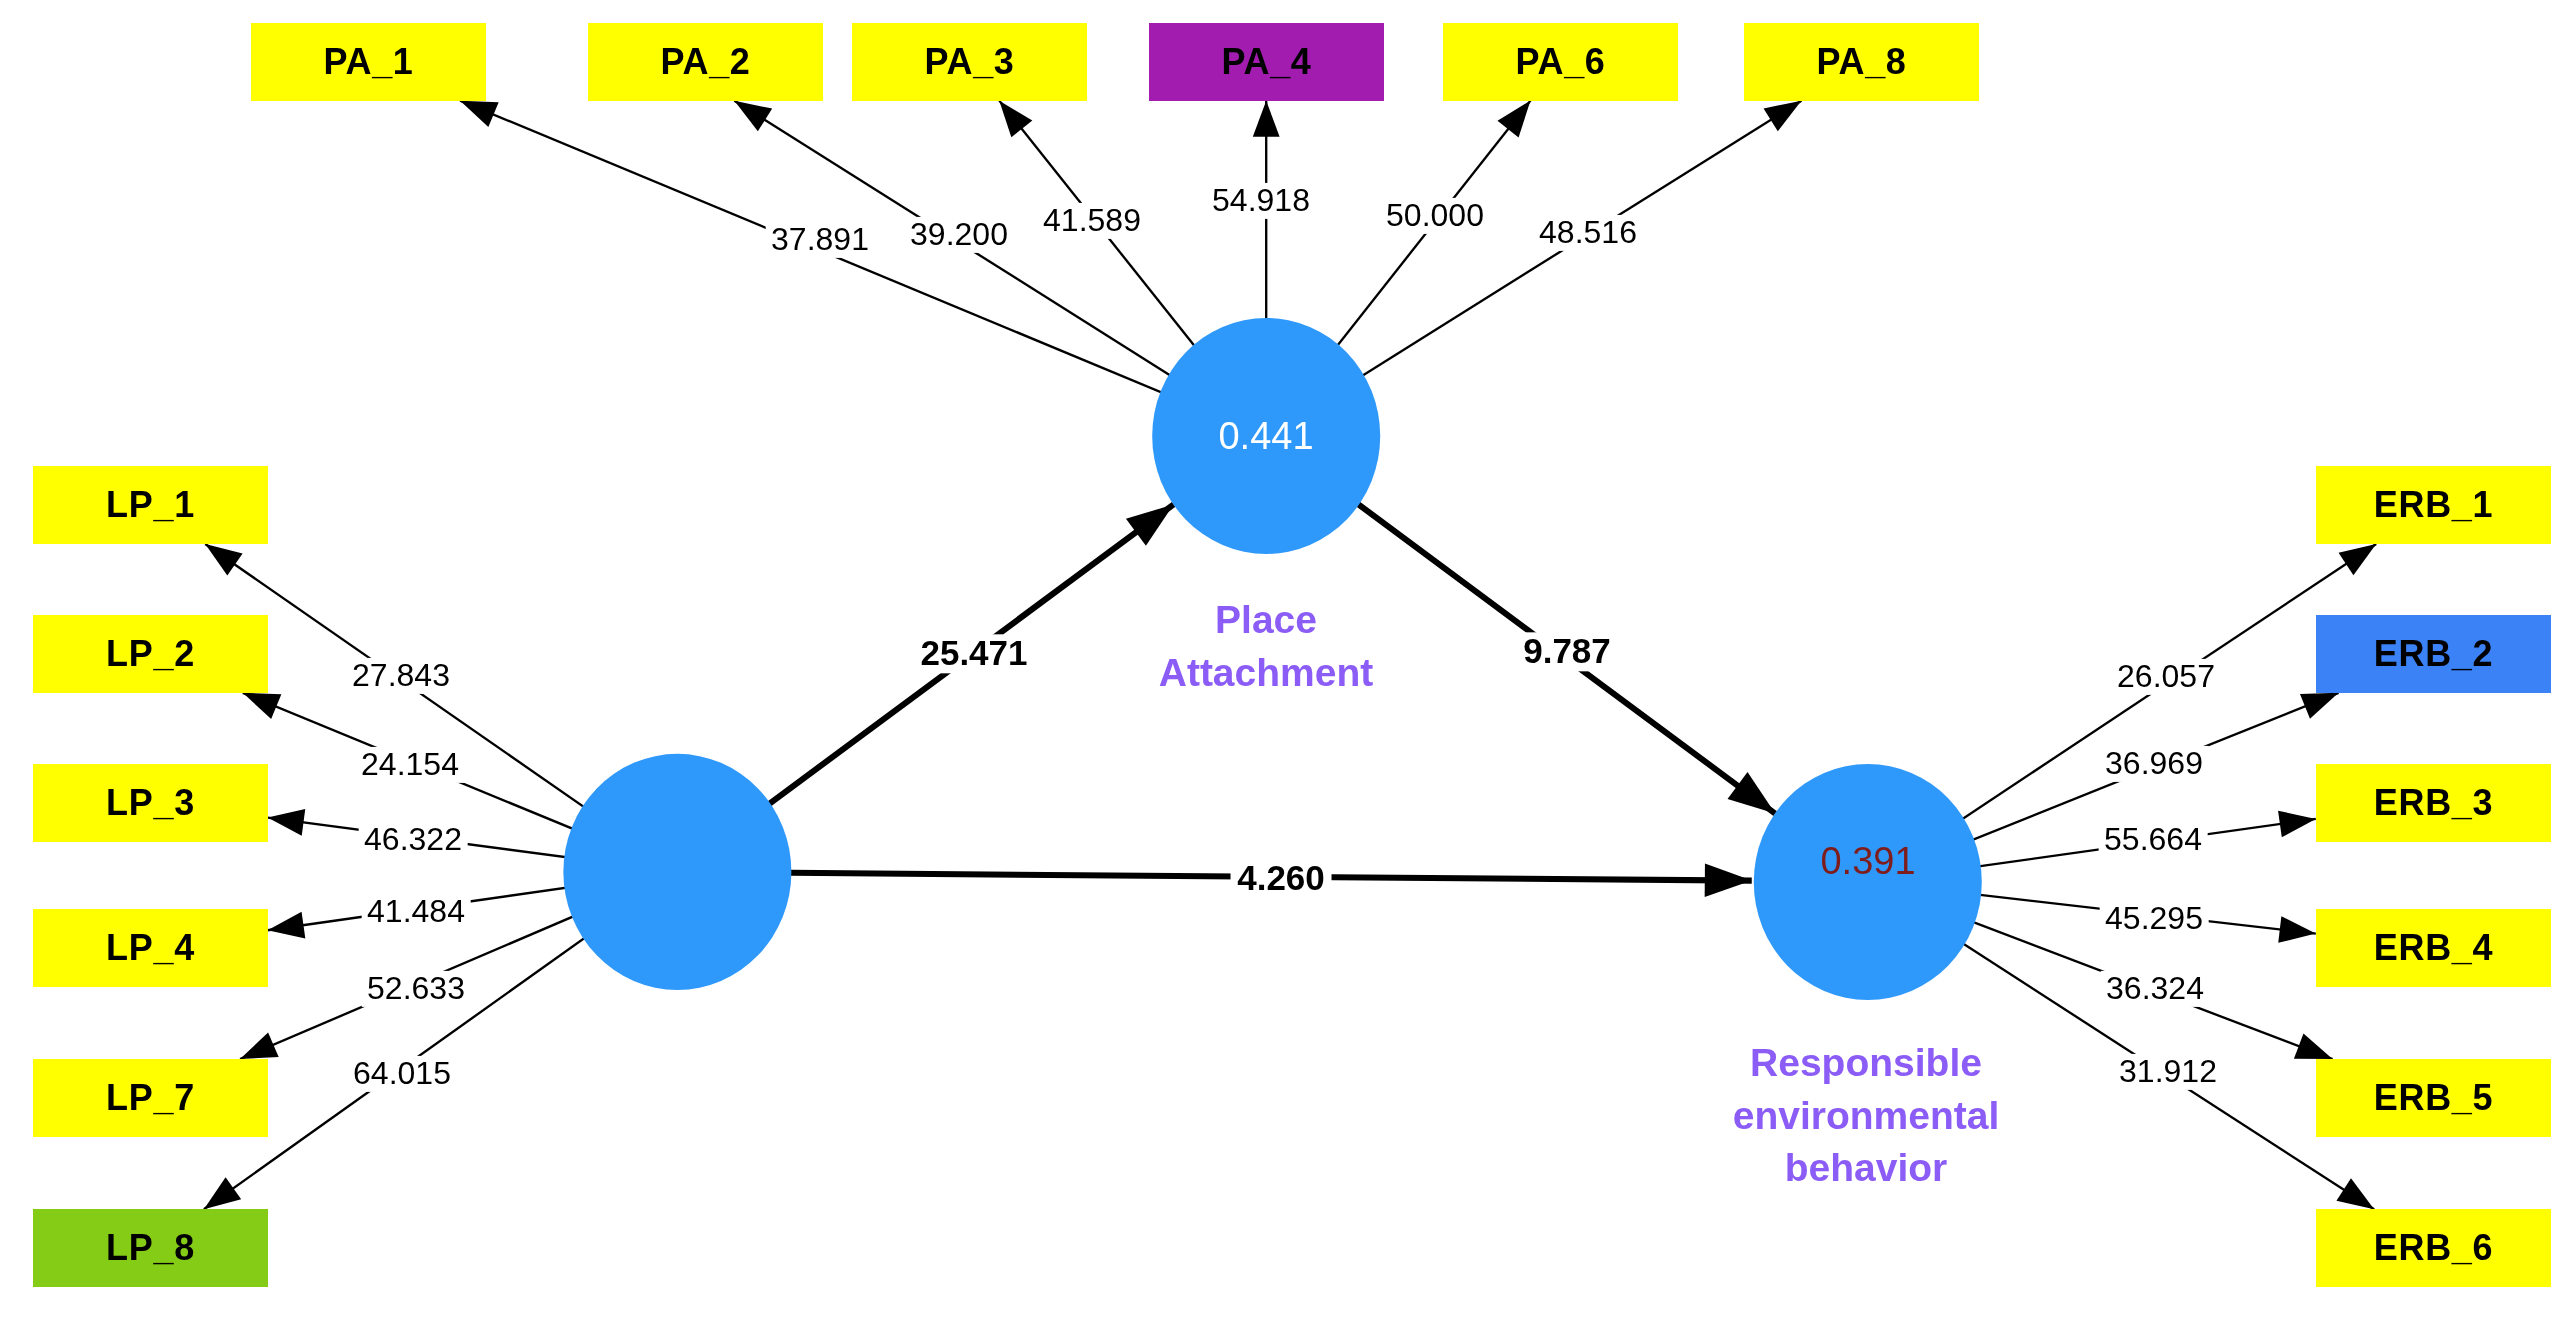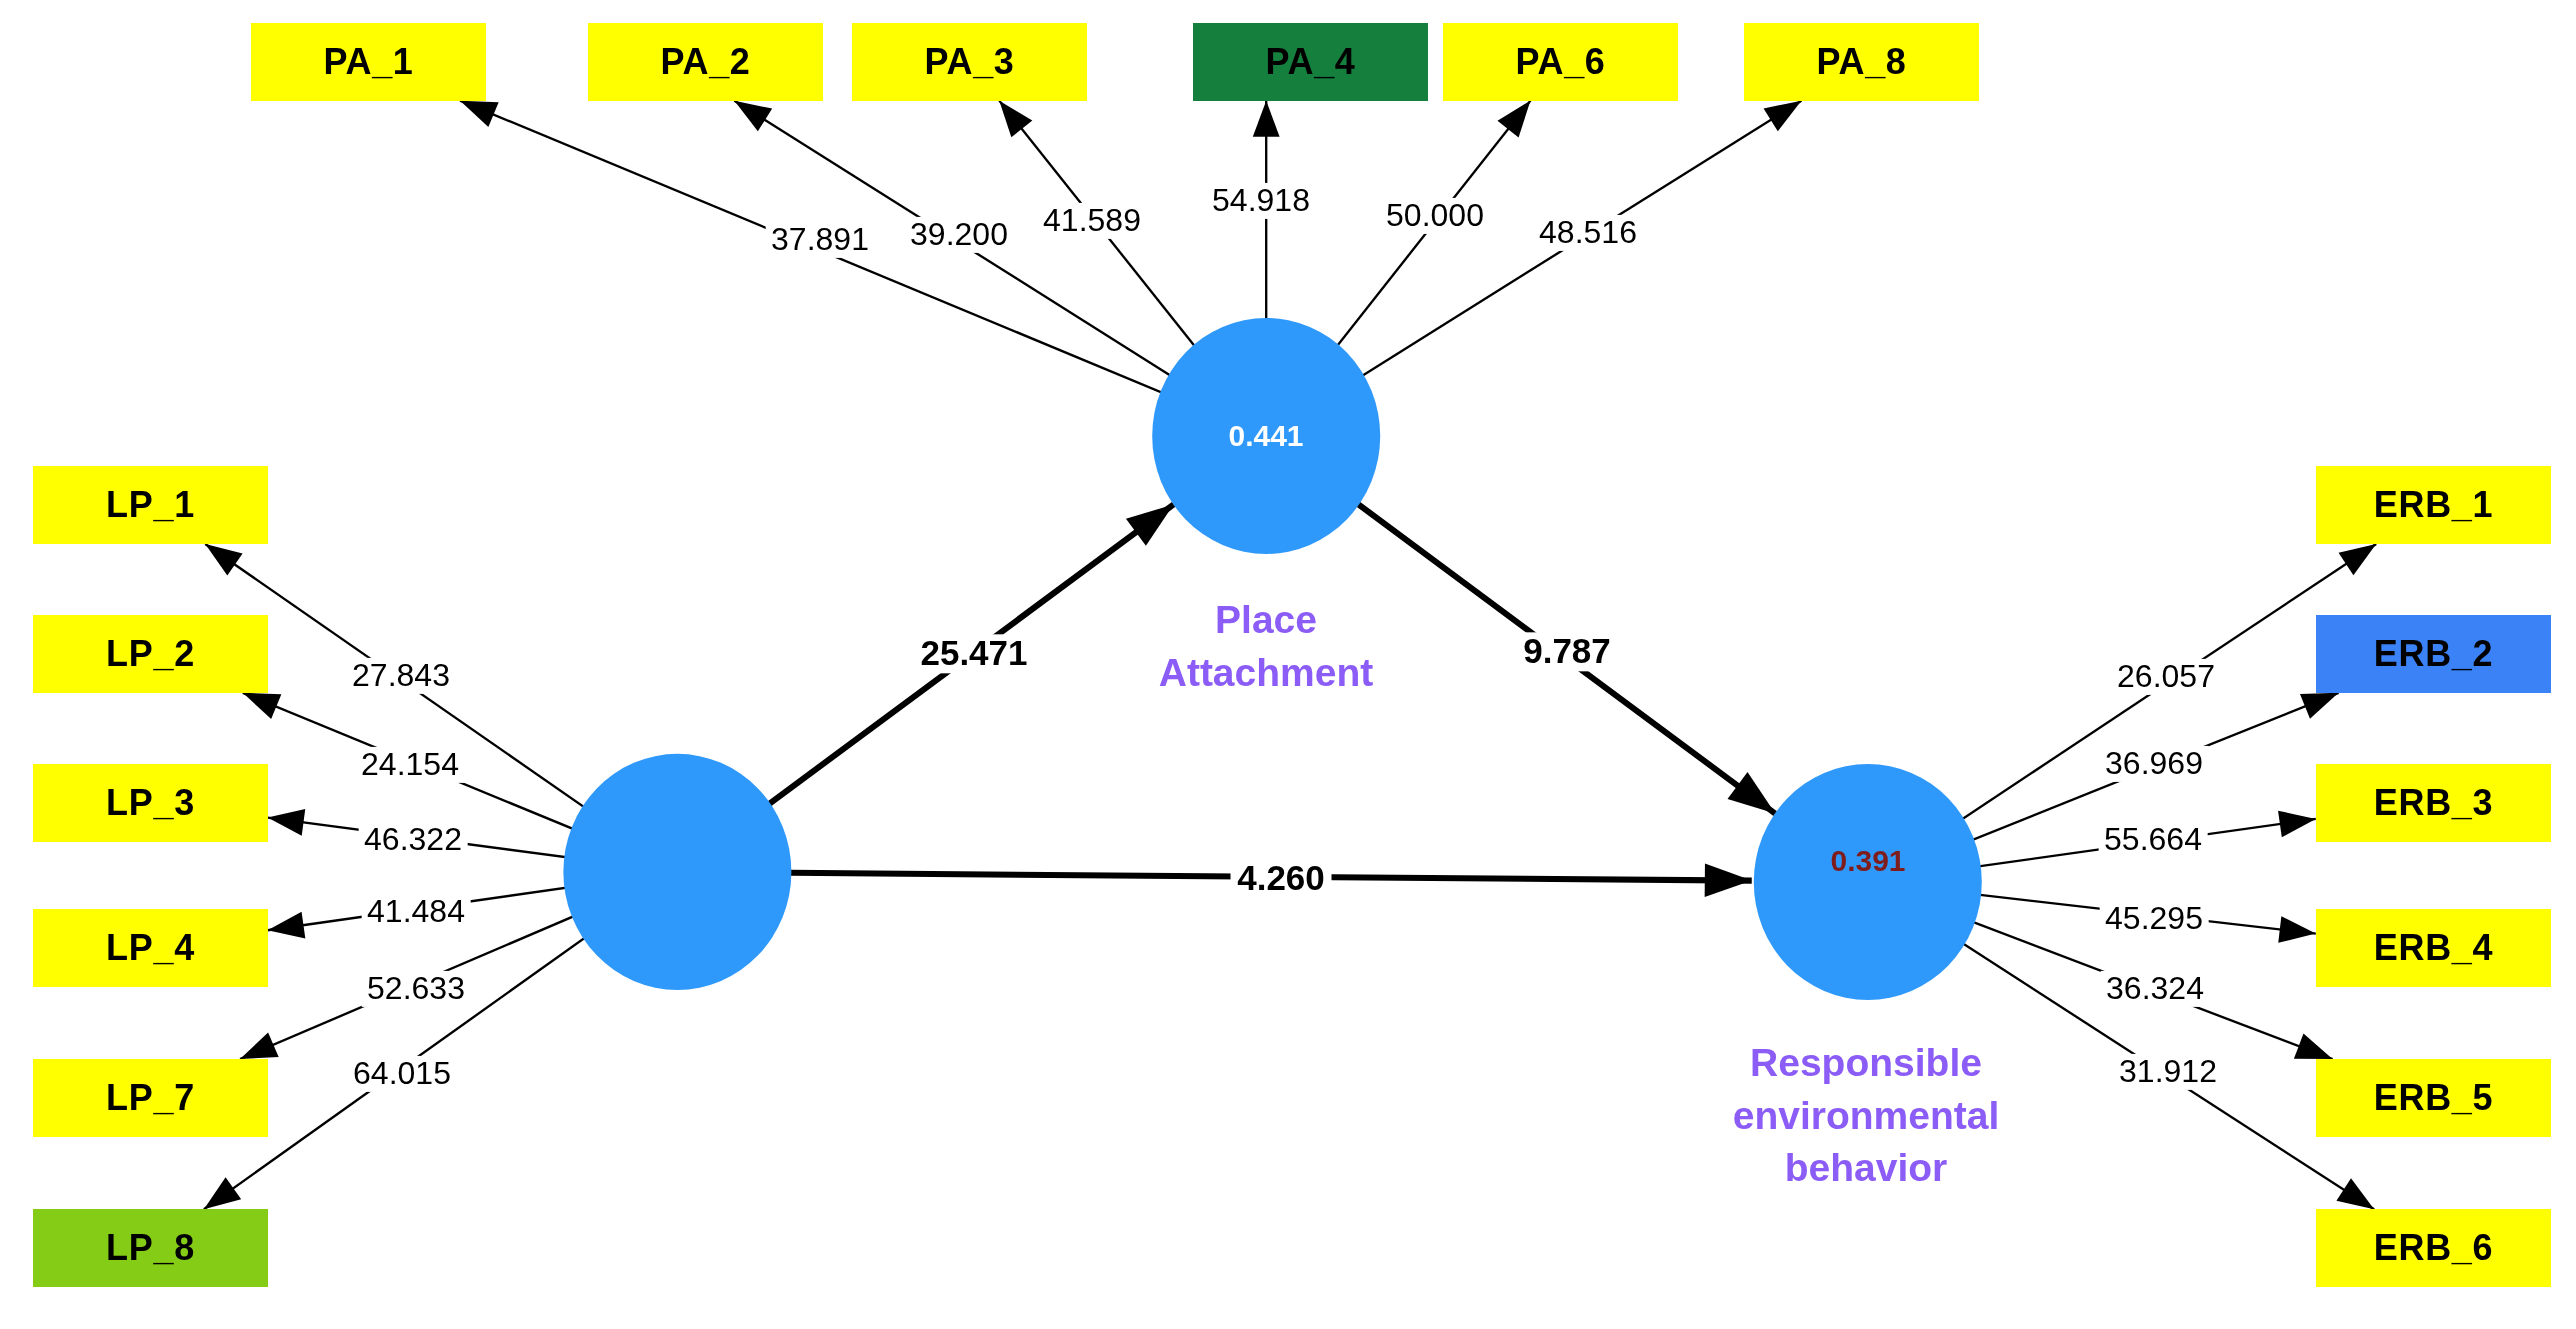--- a/index.html
+++ b/index.html
@@ -55,22 +55,22 @@
     font-size: 39px;
     font-weight: 700;
     color: #8b5cf6;
     text-align: center;
     white-space: pre-line;
     line-height: 1.35;
   }
   .r2 {
     position: absolute;
     transform: translate(-50%, -50%);
-    font-size: 30px;
-    font-weight: 700;
+    font-size: 38px;
+    font-weight: 400;
     color: #ffffff;
     white-space: nowrap;
   }
 </style>
 </head>
 <body>
 
 <div class="canvas">
 
   <svg width="2576" height="1330" viewBox="0 0 3841 1983">
@@ -123,21 +123,21 @@
 
   <div class="box" style="left: 251px; top: 23px; background-color: rgb(255, 255, 0);">
       <span class="box-label">PA_1</span>
     </div>
   <div class="box" style="left: 557px; top: 23px; background-color: rgb(255, 255, 0); margin-left: 31px;">
       <span class="box-label">PA_2</span>
     </div>
   <div class="box" style="left: 852px; top: 23px; background-color: rgb(255, 255, 0);">
       <span class="box-label">PA_3</span>
     </div>
-  <div class="box" style="left: 1149px; top: 23px; background-color: #15803d; margin-left: 44px;">
+  <div class="box" style="left: 1149px; top: 23px; background-color: #a21caf;">
       <span class="box-label">PA_4</span>
     </div>
   <div class="box" style="left: 1443px; top: 23px; background-color: rgb(255, 255, 0);">
       <span class="box-label">PA_6</span>
     </div>
   <div class="box" style="left: 1744px; top: 23px; background-color: rgb(255, 255, 0);">
       <span class="box-label">PA_8</span>
     </div>
 
   <div class="box" style="left: 33px; top: 466px; background-color: rgb(255, 255, 0);">

